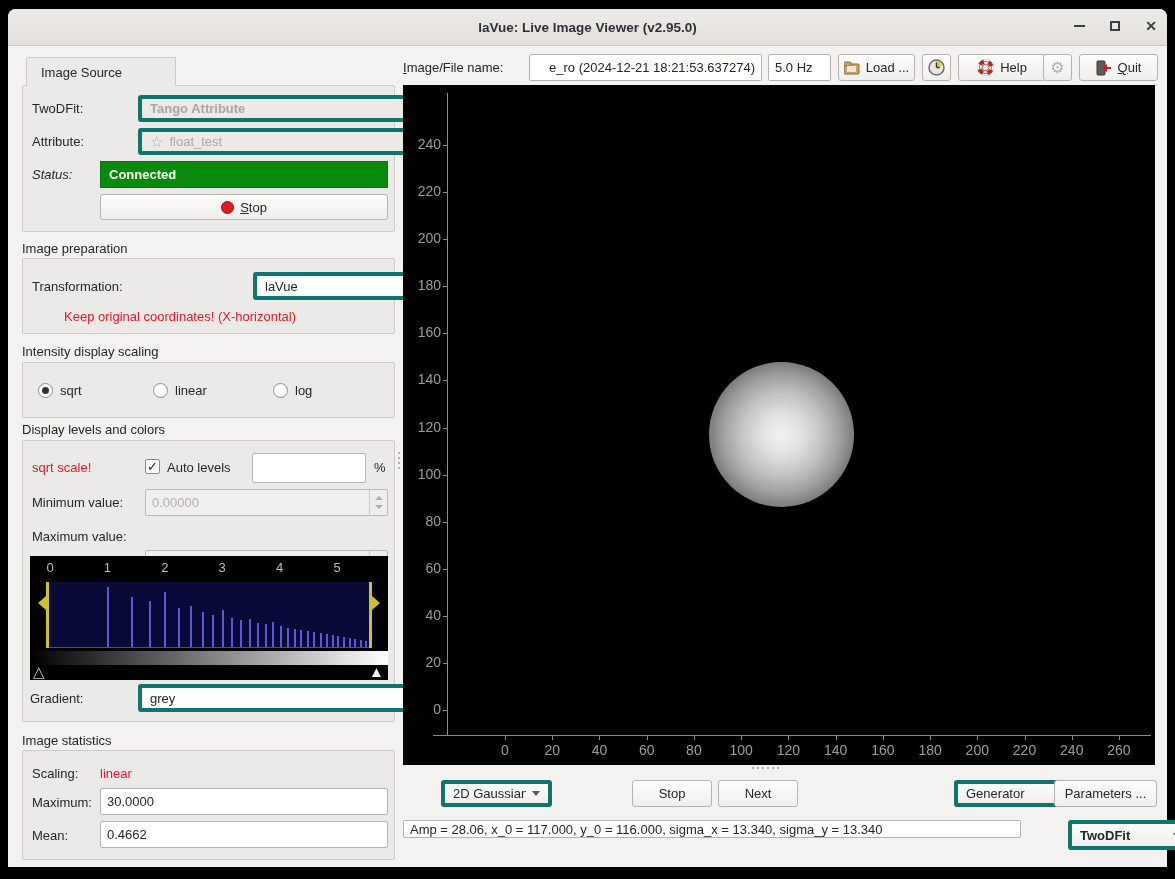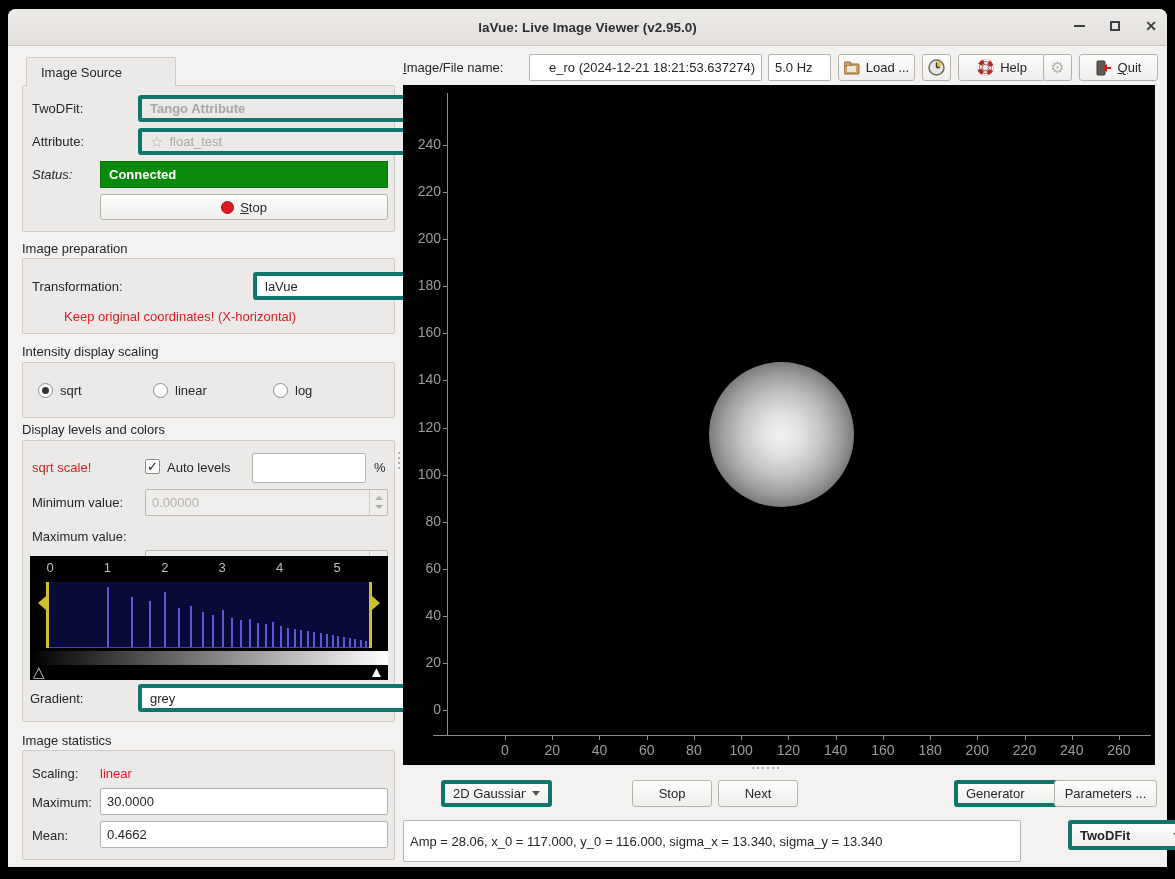--- a/index.html
+++ b/index.html
@@ -379,19 +379,19 @@
   <span>Next</span>
   </div>
 <div class="abs combo" style="left:916px; top:780px; width:132px; height:27px;">
   <span class="val">Generator</span>
   <span class="combo-arrow"></span>
 </div>
 <div class="abs btn" style="left:1054px; top:780px; width:103px; height:27px;">
   <span>Parameters ...</span>
   </div>
 
-<div class="abs input" style="left:403px; top:820px; width:618px; height:42px;">
+<div class="abs input" style="left:403px; top:820px; width:618px; height:18px;">
   <span>Amp = 28.06, x_0 = 117.000, y_0 = 116.000, sigma_x = 13.340, sigma_y = 13.340</span>
   </div>
 <div class="abs combo" style="left:1030px; top:820px; width:125px; height:30px;">
   <span class="val bold">TwoDFit</span>
   <span class="combo-arrow"></span>
 </div>
 
 </body></html>

